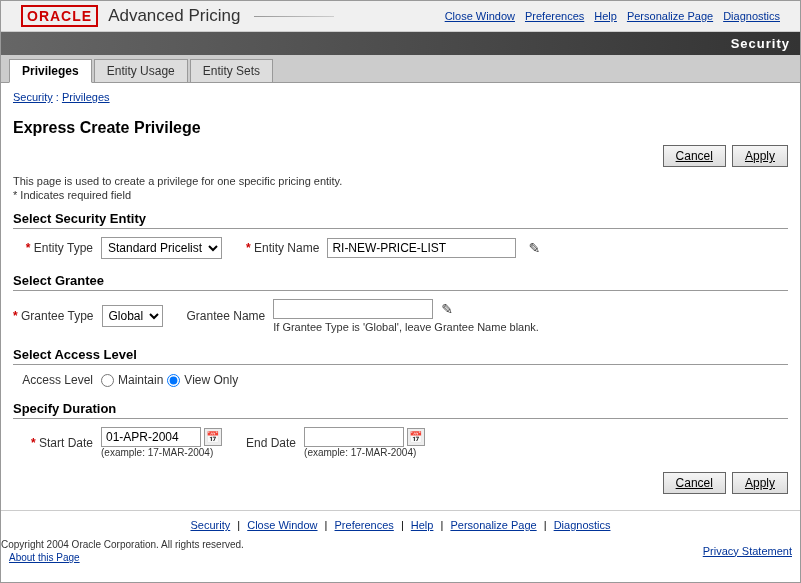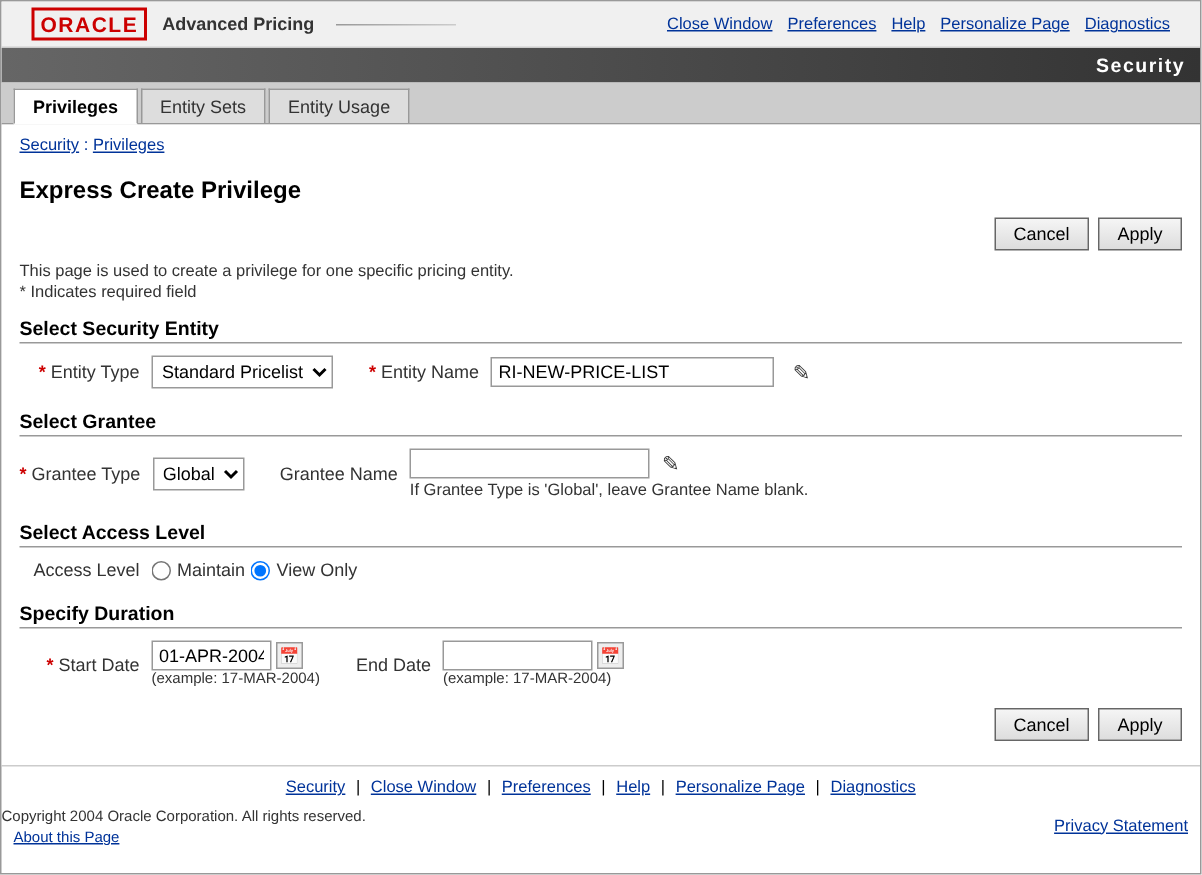--- a/index.html
+++ b/index.html
@@ -28,23 +28,23 @@
     }
     .oracle-logo {
       font-size: 14px;
       font-weight: bold;
       color: #cc0000;
       letter-spacing: 1px;
       border: 2px solid #cc0000;
       padding: 1px 4px;
     }
     .app-title {
-      font-size: 12px;
-      color: #333;
-      font-weight: bold;
+      font-size: 17px;
+      color: #333;
+      font-weight: normal;
       margin-left: 4px;
     }
     .title-divider {
       height: 1px;
       background: linear-gradient(to right, #999, #ccc);
       flex: 1;
       margin: 0 8px;
       min-width: 80px;
     }
     .top-nav-right {
@@ -121,20 +121,21 @@
       color: #000;
       margin-bottom: 8px;
     }
 
     
     .action-bar {
       display: flex;
       justify-content: flex-end;
       gap: 6px;
       margin-bottom: 8px;
+      text-decoration: underline;
     }
     .btn {
       padding: 3px 12px;
       font-size: 12px;
       border: 1px solid #666;
       background: linear-gradient(to bottom, #f5f5f5, #ddd);
       cursor: pointer;
       color: #000;
     }
 
@@ -310,22 +311,22 @@
     <a class="top-nav-link">Help</a>
     <a class="top-nav-link">Personalize Page</a>
     <a class="top-nav-link">Diagnostics</a>
   </div>
 </div>
 
 <div class="security-banner">Security</div>
 
 <div class="tab-bar">
   <div class="tab active">Privileges</div>
+  <div class="tab">Entity Usage</div>
   <div class="tab">Entity Sets</div>
-  <div class="tab">Entity Usage</div>
 </div>
 
 <div class="main-content">
 
   <div class="breadcrumb">
     <a>Security</a><span> : </span><a>Privileges</a>
   </div>
 
   <div class="page-title">Express Create Privilege</div>
 
@@ -398,21 +399,21 @@
   </div>
 
   <div class="form-section">
     <div class="section-header">Specify Duration</div>
     <div class="form-row">
       <span class="form-label">
         <span class="required-star">* </span><span>Start Date</span>
       </span>
       <div>
         <div class="date-input-wrap">
-          <input class="form-input" type="text" style="width: 80px;" value="01-APR-2004">
+          <input class="form-input" type="text" style="width: 100px;" value="01-APR-2004">
           <span class="cal-icon">📅</span>
         </div>
         <span class="date-example">(example: 17-MAR-2004)</span>
       </div>
       <span style="margin-left:16px;">
         <span class="form-label">End Date</span>
       </span>
       <div>
         <div class="date-input-wrap">
           <input class="form-input" type="text" style="width: 100px;" value="">

